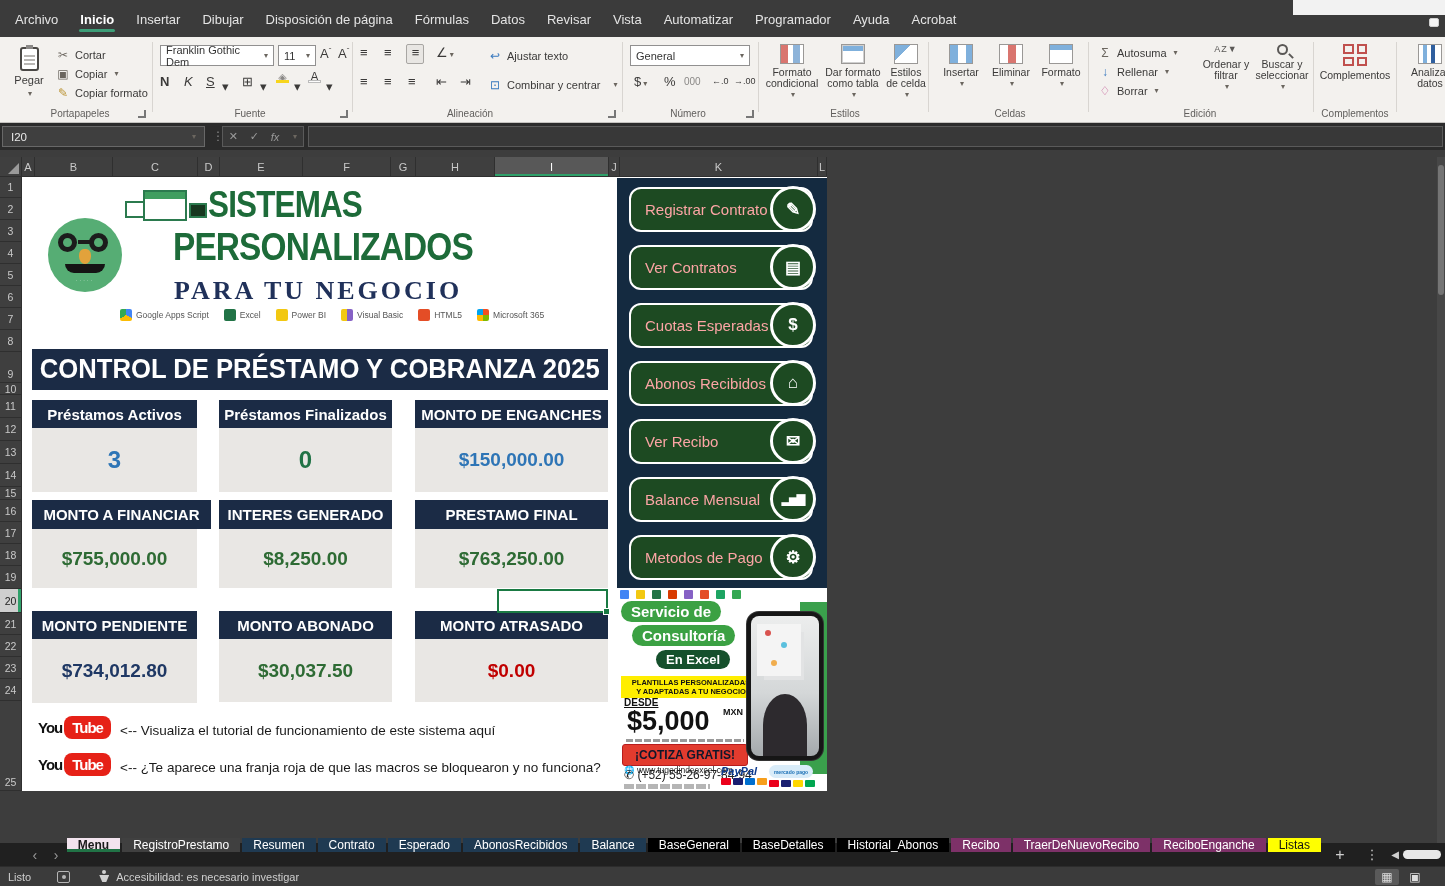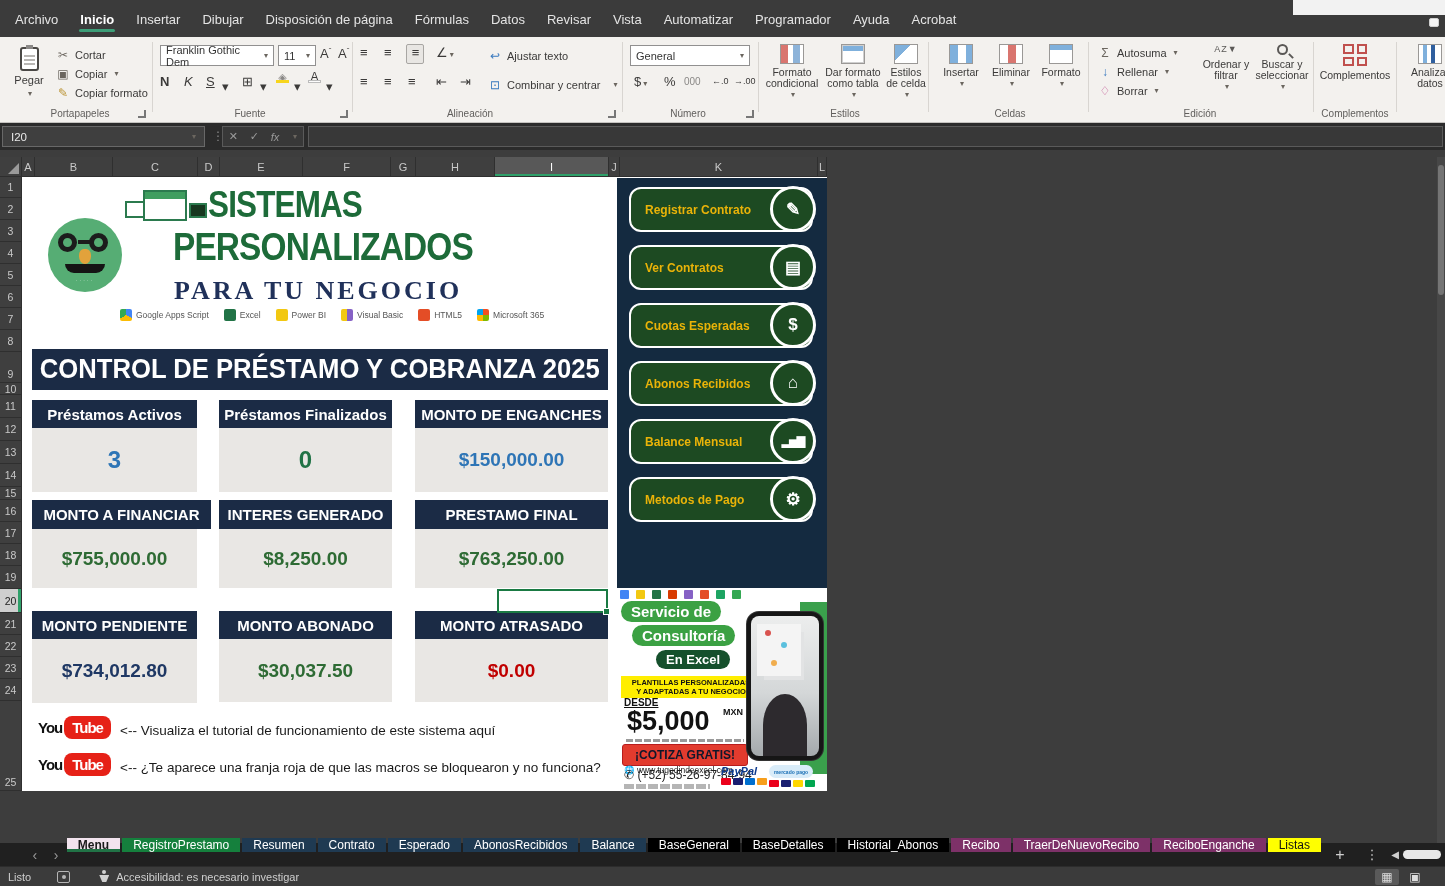--- a/index.html
+++ b/index.html
@@ -97,21 +97,21 @@
 .kv.big{font-size:24px}
 .selcell{position:absolute;left:475px;top:412px;width:111px;height:24px;border:2px solid #1a7a43;background:#fff}
 .selcell::after{content:"";position:absolute;right:-4px;bottom:-4px;width:5px;height:5px;background:#1a7a43;border:1px solid #fff}
 .yt{position:absolute;display:flex;align-items:center;gap:2px}
 .ytyou{font-size:15px;font-weight:800;color:#111;letter-spacing:-1px}
 .yttube{background:#e62117;color:#fff;font-size:15px;font-weight:800;padding:3px 8px;border-radius:8px;letter-spacing:-1px}
 .ytline{position:absolute;font-size:13.5px;color:#1a1a1a;white-space:nowrap}
 
 .sidebar{position:absolute;left:617px;top:178px;width:210px;height:410px;background:#142a40;padding:9px 0 0 12px}
 .navbtn{position:relative;width:184px;height:45px;background:#1d4a22;border:2px solid #fff;border-radius:12px;margin-bottom:13px;display:flex;align-items:center}
-.navbtn .lbl{padding-left:14px;font-size:12px;font-weight:700;color:#eab308;white-space:nowrap}
+.navbtn .lbl{padding-left:14px;font-size:15px;font-weight:400;color:#fca5a5;white-space:nowrap}
 .navbtn .circ{position:absolute;right:-5px;top:-3px;width:46px;height:46px;border:3px solid #fff;border-radius:50%;background:#1d4a22;display:flex;align-items:center;justify-content:center;color:#fff;font-size:17px;font-weight:700}
 
 .ad{position:absolute;left:617px;top:588px;width:210px;height:202px;background:#fff;overflow:hidden}
 .adband{position:absolute;left:183px;top:14px;width:27px;height:172px;background:#3aa04c}
 .adlogos{position:absolute;left:3px;top:2px;display:flex;gap:7px;align-items:center}
 .adlogos span{width:9px;height:9px;border-radius:1px;display:block}
 .pill{position:absolute;color:#fff;font-weight:800;border-radius:12px;padding:2px 10px;font-size:15px;background:#3ba143;white-space:nowrap}
 .p1{left:4px;top:13px}.p2{left:15px;top:37px}.p3{left:39px;top:62px;background:#15502c;font-size:13px;border-radius:10px}
 .tagline{position:absolute;left:4px;top:88px;width:140px;background:#ffee00;color:#111;font-size:7.5px;font-weight:800;text-align:center;padding:2px 0;line-height:9px}
 .desde{position:absolute;left:7px;top:109px;font-size:10px;font-weight:800;text-decoration:underline;color:#111}
@@ -514,20 +514,24 @@
         </div>
         <div class="navbtn">
           <span class="lbl">Cuotas Esperadas</span>
           <span class="circ">$</span>
         </div>
         <div class="navbtn">
           <span class="lbl">Abonos Recibidos</span>
           <span class="circ">⌂</span>
         </div>
         <div class="navbtn">
+          <span class="lbl">Ver Recibo</span>
+          <span class="circ">✉</span>
+        </div>
+        <div class="navbtn">
           <span class="lbl">Balance Mensual</span>
           <span class="circ" style="font-size: 11px; letter-spacing: -1px;">▂▅▇</span>
         </div>
         <div class="navbtn">
           <span class="lbl">Metodos de Pago</span>
           <span class="circ">⚙</span>
         </div>
       </div>
   </div>
 
@@ -580,21 +584,21 @@
         </div>
       </div>
     </div>
   </div>
 
   <div class="tabsbar">
     <span class="tnav" style="margin-left:24px">‹</span>
     <span class="tnav">›</span>
     <div id="sheetTabs">
         <div class="stab active" style="background: rgb(242, 227, 238); color: rgb(26, 26, 26);">Menu</div>
-        <div class="stab" style="background: #15803d; color: rgb(255, 255, 255);">RegistroPrestamo</div>
+        <div class="stab" style="background: #404040; color: rgb(255, 255, 255);">RegistroPrestamo</div>
         <div class="stab" style="background: rgb(31, 58, 82); color: rgb(255, 255, 255);">Resumen</div>
         <div class="stab" style="background: rgb(31, 58, 82); color: rgb(255, 255, 255);">Contrato</div>
         <div class="stab" style="background: rgb(31, 58, 82); color: rgb(255, 255, 255);">Esperado</div>
         <div class="stab" style="background: rgb(31, 58, 82); color: rgb(255, 255, 255);">AbonosRecibidos</div>
         <div class="stab" style="background: rgb(31, 58, 82); color: rgb(255, 255, 255);">Balance</div>
         <div class="stab" style="background: rgb(0, 0, 0); color: rgb(255, 255, 255);">BaseGeneral</div>
         <div class="stab" style="background: rgb(0, 0, 0); color: rgb(255, 255, 255);">BaseDetalles</div>
         <div class="stab" style="background: rgb(0, 0, 0); color: rgb(255, 255, 255);">Historial_Abonos</div>
         <div class="stab" style="background: rgb(125, 49, 104); color: rgb(255, 255, 255);">Recibo</div>
         <div class="stab" style="background: rgb(125, 49, 104); color: rgb(255, 255, 255);">TraerDeNuevoRecibo</div>

